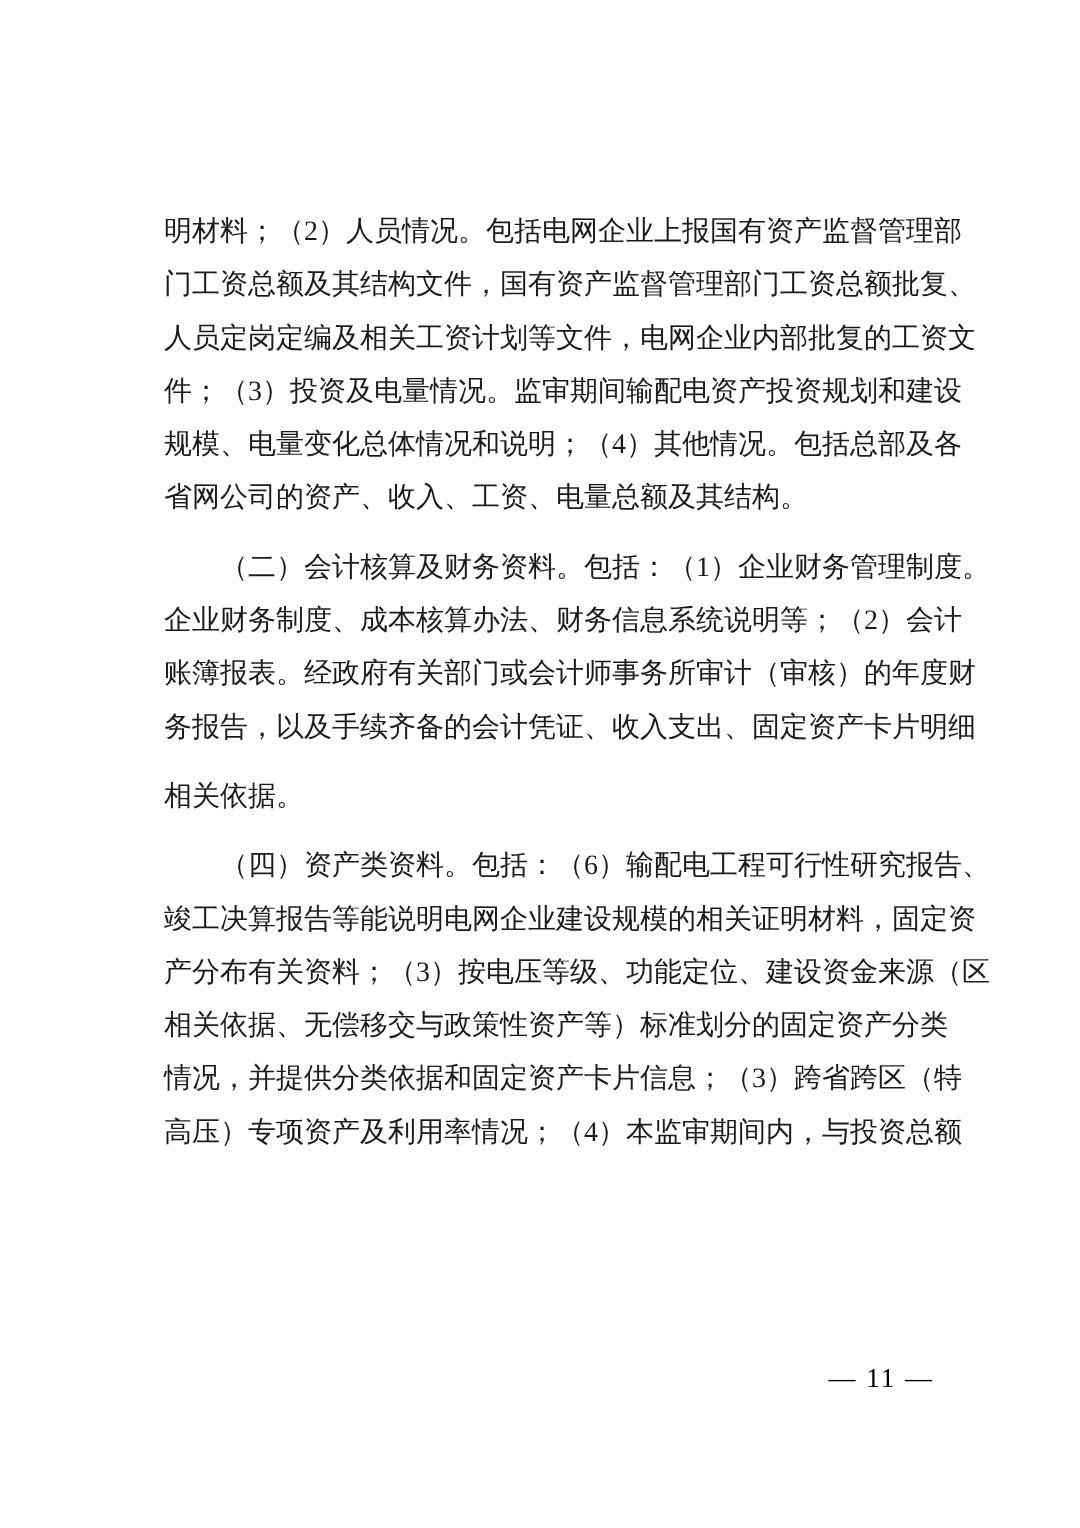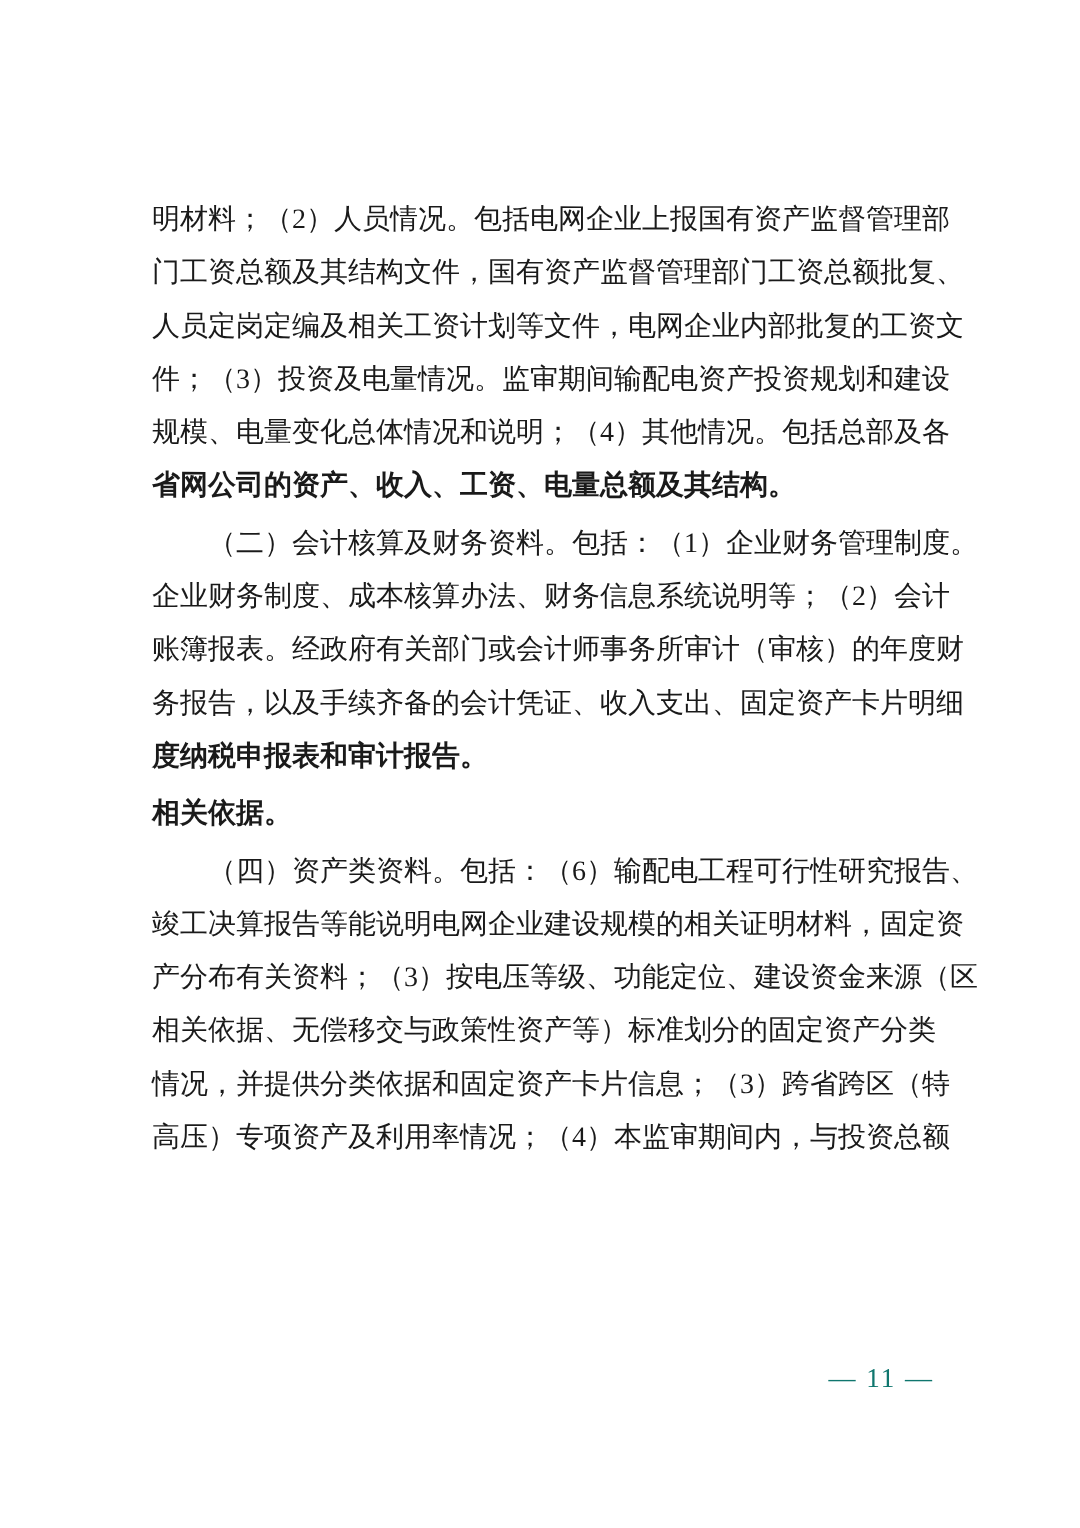--- a/index.html
+++ b/index.html
@@ -23,49 +23,48 @@
     height: 1528px;
     background: #ffffff;
   }
   .content {
     position: absolute;
     left: 148px;
     top: 189px;
     width: 784px;
   }
   .para {
-    margin: 4px;
+    margin: 16px;
     padding: 0;
   }
   .line {
     font-size: 28px;
     line-height: 53.3px;
     text-align: justify;
     text-align-last: justify;
     letter-spacing: 0;
     white-space: nowrap;
     
     font-weight: 400;
     text-rendering: geometricPrecision;
   }
   .line.short {
     text-align-last: left;
     white-space: normal;
-    font-weight: bold;
   }
   .line.indent {
     text-indent: 2em;
   }
   .footer {
     position: absolute;
     top: 1358px;
     right: 146px;
     font-size: 27px;
     line-height: 40px;
-    color: #0f766e;
+    color: #000000;
     letter-spacing: 2px;
   }
 </style>
 </head>
 <body>
 
 <div class="page">
   <div class="content" id="content">
       <div class="para">
         <div class="line">明材料；（2）人员情况。包括电网企业上报国有资产监督管理部</div>
@@ -73,21 +72,20 @@
         <div class="line">人员定岗定编及相关工资计划等文件，电网企业内部批复的工资文</div>
         <div class="line">件；（3）投资及电量情况。监审期间输配电资产投资规划和建设</div>
         <div class="line">规模、电量变化总体情况和说明；（4）其他情况。包括总部及各</div>
         <div class="line short">省网公司的资产、收入、工资、电量总额及其结构。</div>
       </div>
       <div class="para">
         <div class="line indent">（二）会计核算及财务资料。包括：（1）企业财务管理制度。</div>
         <div class="line">企业财务制度、成本核算办法、财务信息系统说明等；（2）会计</div>
         <div class="line">账簿报表。经政府有关部门或会计师事务所审计（审核）的年度财</div>
         <div class="line">务报告，以及手续齐备的会计凭证、收入支出、固定资产卡片明细</div>
-        <div class="line short">度纳税申报表和审计报告。</div>
       </div>
       <div class="para">
         <div class="line short">相关依据。</div>
       </div>
       <div class="para">
         <div class="line indent">（四）资产类资料。包括：（6）输配电工程可行性研究报告、</div>
         <div class="line">竣工决算报告等能说明电网企业建设规模的相关证明材料，固定资</div>
         <div class="line">产分布有关资料；（3）按电压等级、功能定位、建设资金来源（区</div>
         <div class="line">相关依据、无偿移交与政策性资产等）标准划分的固定资产分类</div>
         <div class="line">情况，并提供分类依据和固定资产卡片信息；（3）跨省跨区（特</div>

